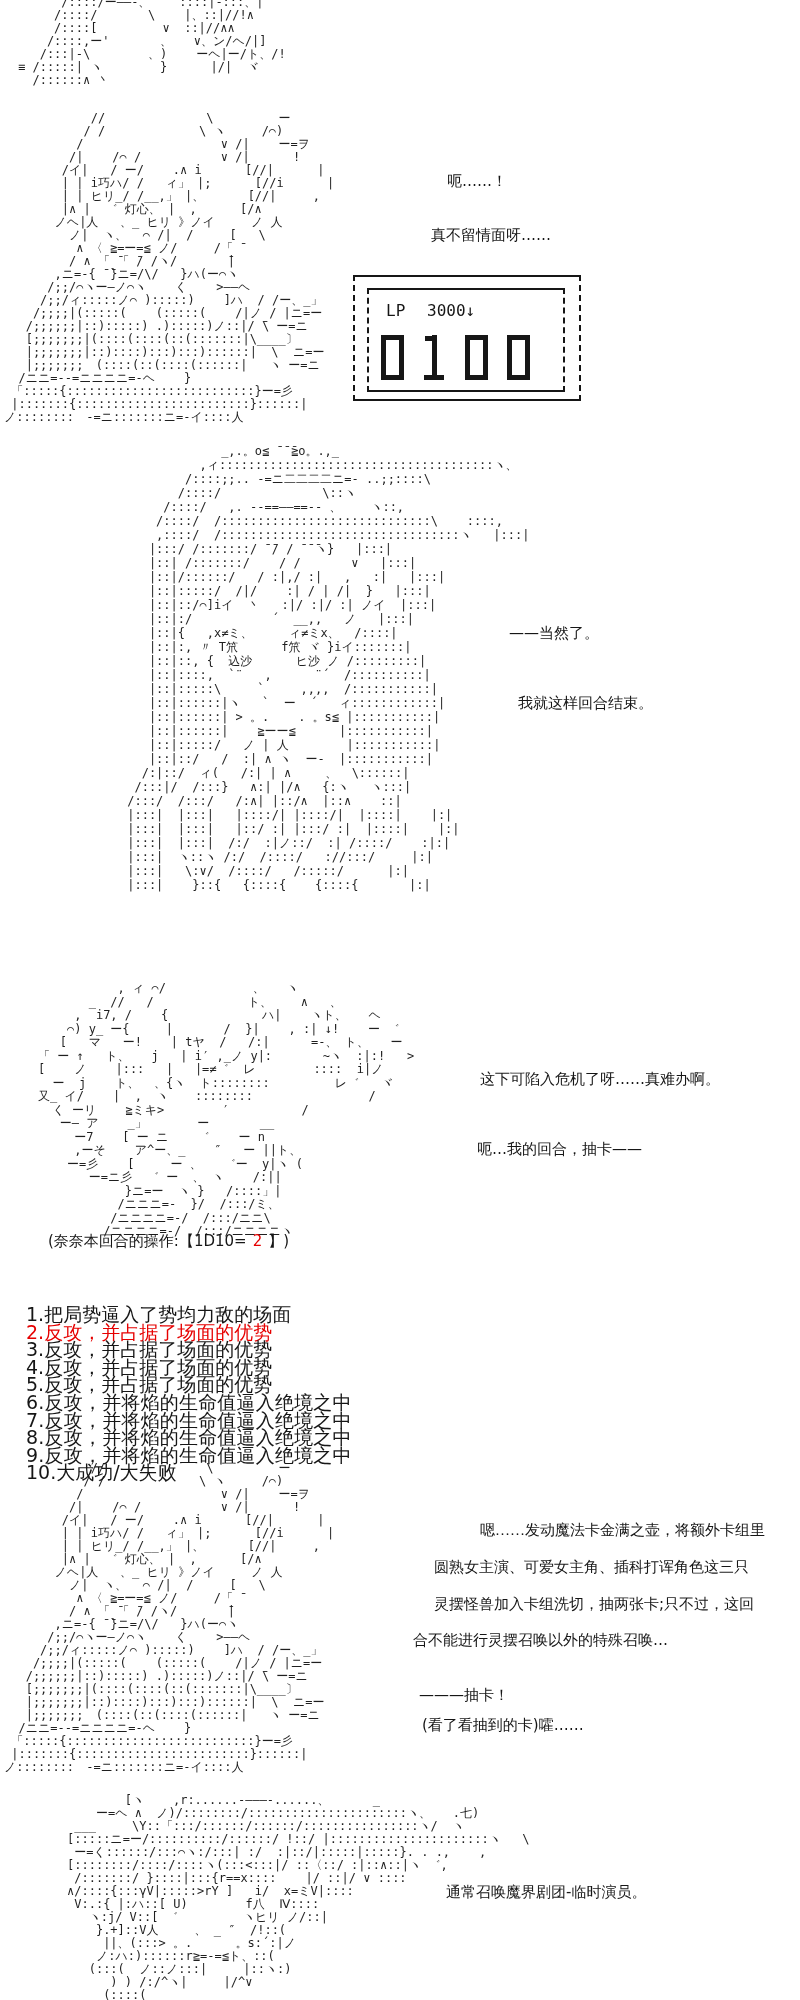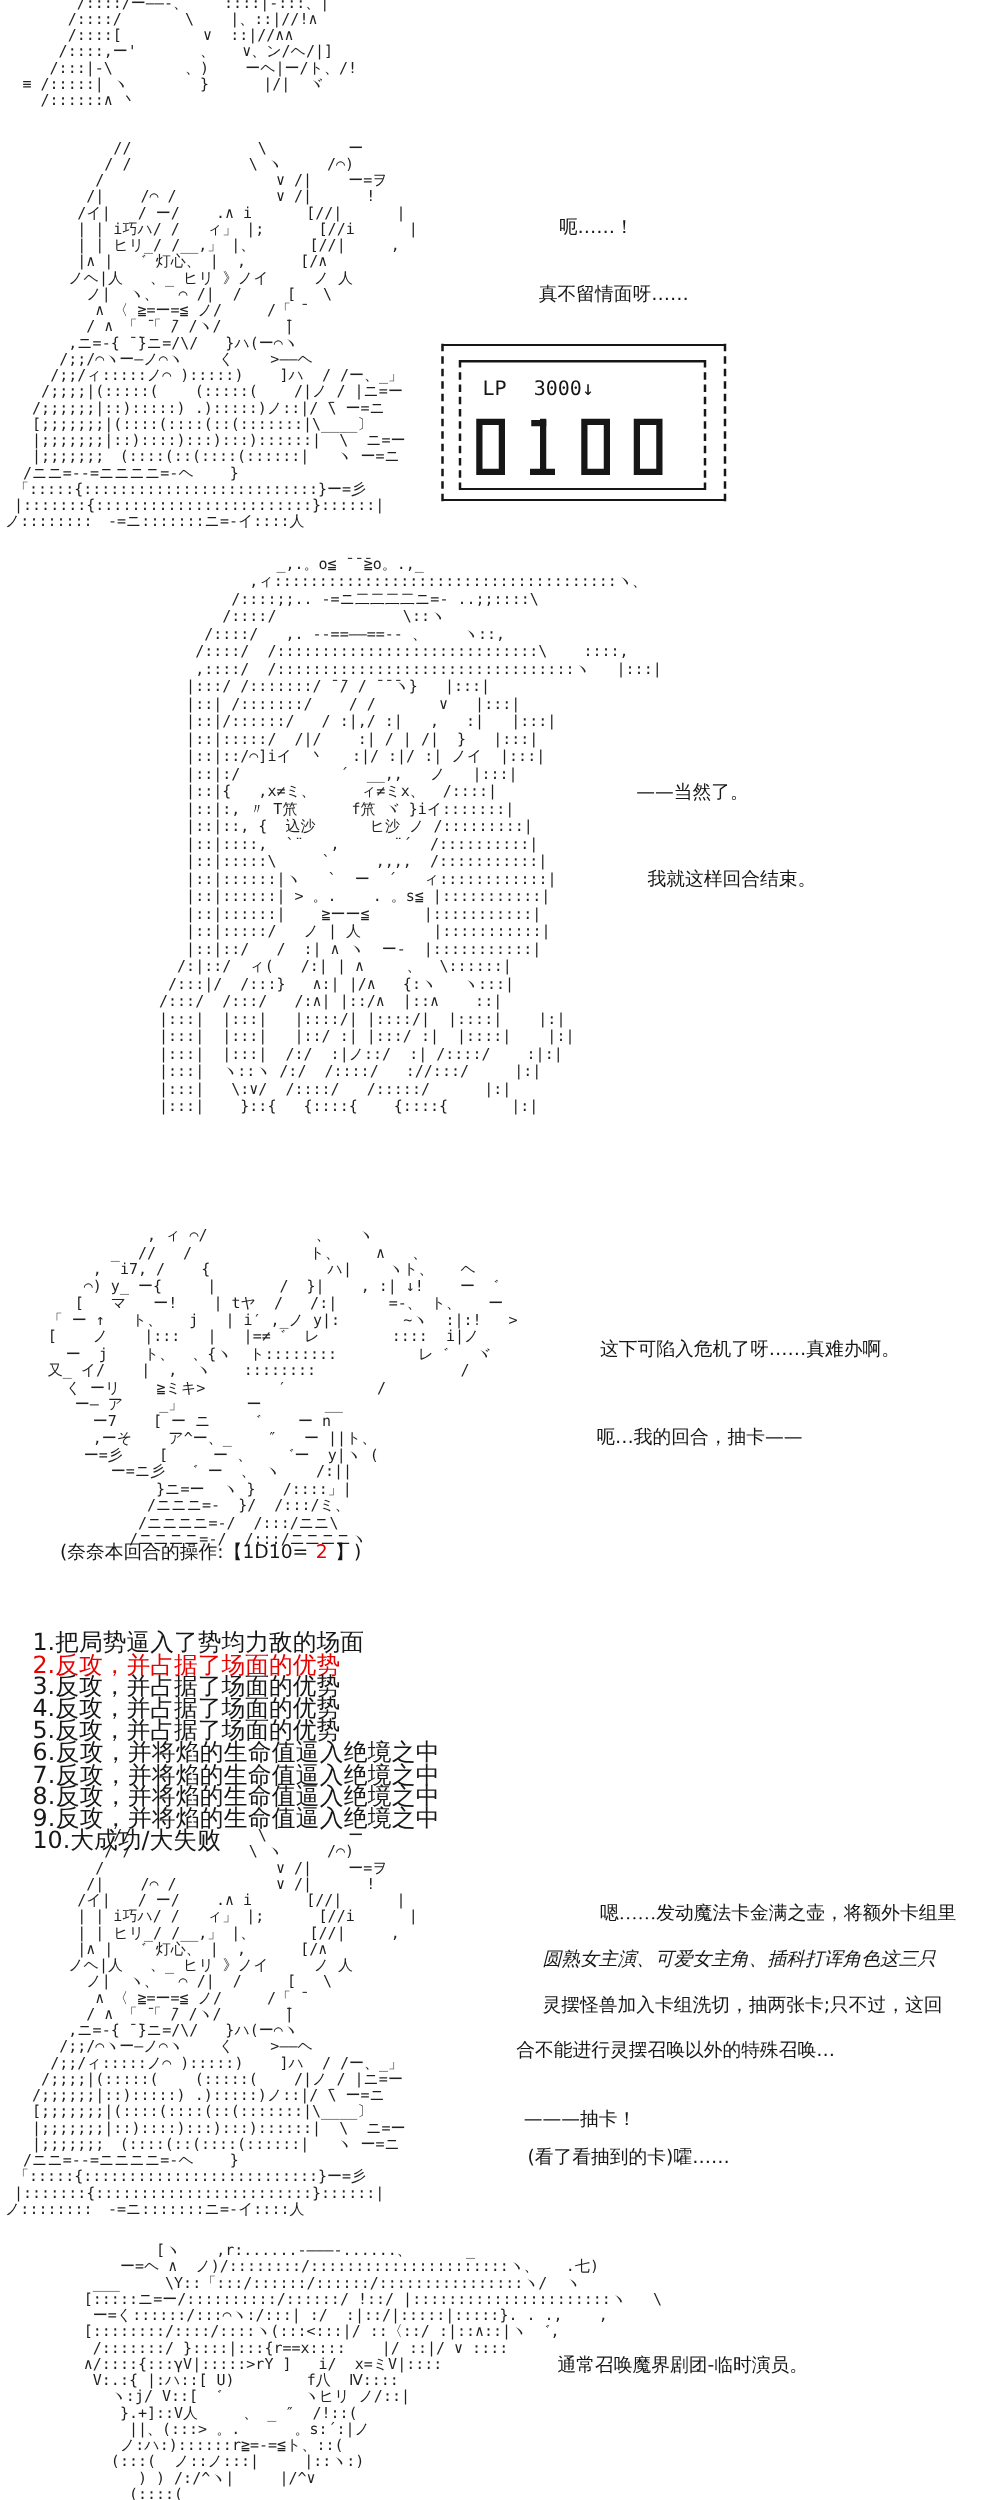--- a/index.html
+++ b/index.html
@@ -239,21 +239,21 @@
     <div class="opt">4.反攻，并占据了场面的优势</div>
     <div class="opt">5.反攻，并占据了场面的优势</div>
     <div class="opt">6.反攻，并将焰的生命值逼入绝境之中</div>
     <div class="opt">7.反攻，并将焰的生命值逼入绝境之中</div>
     <div class="opt">8.反攻，并将焰的生命值逼入绝境之中</div>
     <div class="opt">9.反攻，并将焰的生命值逼入绝境之中</div>
     <div class="opt">10.大成功/大失败</div>
   </div>
 
   <div class="dlg" style="left:480px; top:1521px;font-family:Liberation Serif, serif;">嗯……发动魔法卡金满之壶，将额外卡组里</div>
-  <div class="dlg" style="left:434px; top:1558px;font-style:italic;">圆熟女主演、可爱女主角、插科打诨角色这三只</div>
+  <div class="dlg" style="left:434px; top:1558px;">圆熟女主演、可爱女主角、插科打诨角色这三只</div>
   <div class="dlg" style="left:434px; top:1595px;">灵摆怪兽加入卡组洗切，抽两张卡;只不过，这回</div>
   <div class="dlg" style="left:413px; top:1631px;">合不能进行灵摆召唤以外的特殊召唤…</div>
 
   <div class="dlg" style="left:419px; top:1686px;">———抽卡！</div>
 
   <div class="dlg" style="left:422px; top:1716px;">(看了看抽到的卡)嚯……</div>
 
   <div class="dlg" style="left:446px; top:1864px;margin-top:19px;">通常召唤魔界剧团-临时演员。</div>
 
 </div>

